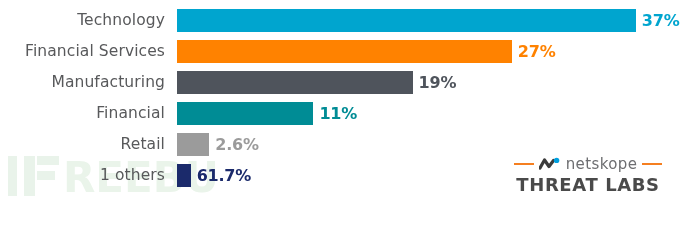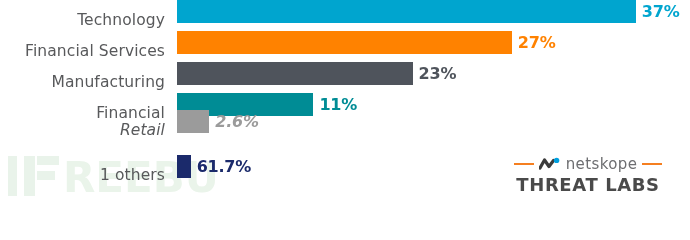--- a/index.html
+++ b/index.html
@@ -57,21 +57,21 @@
     line-height: 23px;
     white-space: nowrap;
     letter-spacing: 0.1px;
   }
   .bar-wrap {
     position: absolute;
     left: 177px;
     top: 0;
     height: 14px;
     display: flex;
-    align-items: flex-end;
+    align-items: flex-start;
   }
   .bar {
     height: 23px;
     display: block;
   }
   .value-label {
     font-size: 16px;
     font-weight: bold;
     line-height: 23px;
     margin-left: 6px;
@@ -146,31 +146,31 @@
         <div class="cat-label">Financial Services</div>
         <div class="bar-wrap">
           <div class="bar" style="width: 334.8px; background: rgb(255, 130, 0);"></div>
           <span class="value-label" style="color: rgb(255, 130, 0);">27%</span>
         </div>
       </div>
       <div class="bar-row" style="top: 71px; padding-left: 38px;">
         <div class="cat-label">Manufacturing</div>
         <div class="bar-wrap">
           <div class="bar" style="width: 235.6px; background: rgb(79, 84, 92);"></div>
-          <span class="value-label" style="color: rgb(79, 84, 92);">23%</span>
+          <span class="value-label" style="color: rgb(79, 84, 92);">19%</span>
         </div>
       </div>
       <div class="bar-row" style="top: 102px;">
         <div class="cat-label">Financial</div>
         <div class="bar-wrap">
           <div class="bar" style="width: 136.4px; background: rgb(0, 140, 149);"></div>
           <span class="value-label" style="color: rgb(0, 140, 149);">11%</span>
         </div>
       </div>
-      <div class="bar-row" style="top: 119px; font-style: italic;">
+      <div class="bar-row" style="top: 133px;">
         <div class="cat-label">Retail</div>
         <div class="bar-wrap">
           <div class="bar" style="width: 32.24px; background: rgb(155, 155, 155);"></div>
           <span class="value-label" style="color: rgb(155, 155, 155);">2.6%</span>
         </div>
       </div>
       <div class="bar-row" style="top: 164px;">
         <div class="cat-label">1 others</div>
         <div class="bar-wrap">
           <div class="bar" style="width: 13.64px; background: rgb(27, 42, 107);"></div>

